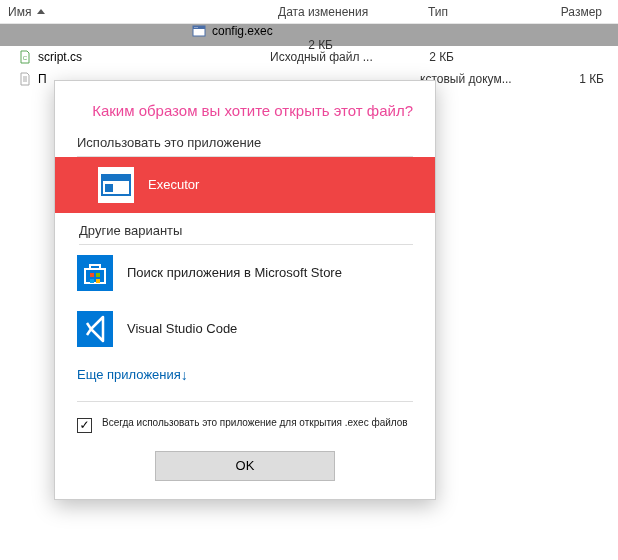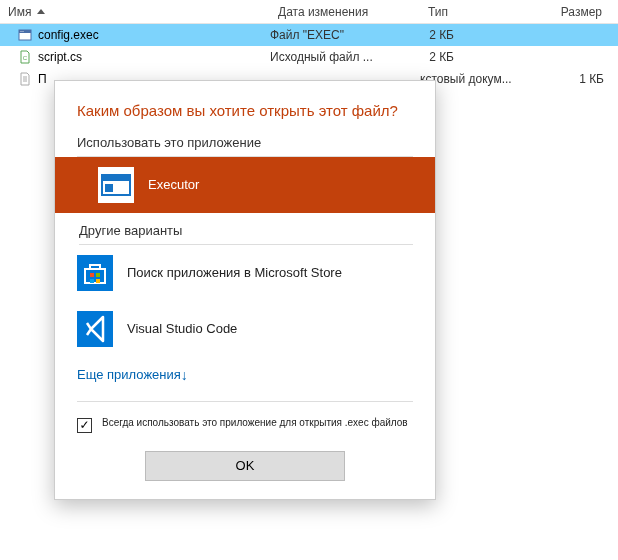--- a/index.html
+++ b/index.html
@@ -38,21 +38,22 @@
   border-left: 4px solid transparent;
   border-right: 4px solid transparent;
   border-bottom: 5px solid #555;
 }
 .file-row {
   display: flex;
   height: 22px;
   align-items: center;
 }
 .file-row.selected {
-  background: #7dd3fc;
+  background: #a3a3a3;
+  flex-direction: column;
 }
 .file-name-cell {
   width: 270px;
   padding-left: 18px;
   display: flex;
   align-items: center;
   gap: 6px;
 }
 .file-icon {
   width: 14px; height: 14px;
@@ -70,42 +71,43 @@
   left: 54px;
   top: 80px;
   width: 382px;
   background: #fff;
   border: 1px solid #ccc;
   box-shadow: 0 6px 20px rgba(0,0,0,0.25);
   padding: 20px 0 18px 0;
 }
 .dialog-title {
   font-size: 15px;
-  color: #c2410c;
+  color: #ec4899;
   padding: 0 22px 14px 22px;
   line-height: 1.3;
+  text-align: right;
 }
 .section-label {
   font-size: 13px;
   color: #333;
   padding: 0 22px 6px 22px;
   border-bottom: 1px solid #ddd;
   margin: 0 22px 0 22px;
   padding-left: 0;
   padding-right: 0;
 }
 .app-item {
   display: flex;
   align-items: center;
   gap: 14px;
   padding: 10px 22px;
   cursor: pointer;
 }
 .app-item.selected {
-  background: #c2410c;
+  background: #ef4444;
   color: #fff;
   padding-left: 43px;
 }
 .app-item.selected .app-name { color: #fff; }
 .app-icon {
   width: 36px; height: 36px;
   display: flex;
   align-items: center;
   justify-content: center;
   flex-shrink: 0;
@@ -148,21 +150,21 @@
   flex-shrink: 0;
 }
 .checkbox-label {
   font-size: 10px;
   color: #222;
   line-height: 1.35;
 }
 .ok-button {
   display: block;
   margin: 0 auto;
-  width: 200px;
+  width: 180px;
   height: 30px;
   background: #ddd;
   border: 1px solid #bbb;
   font-size: 13px;
   cursor: pointer;
   font-family: inherit;
 }
 </style>
 </head>
 <body>

